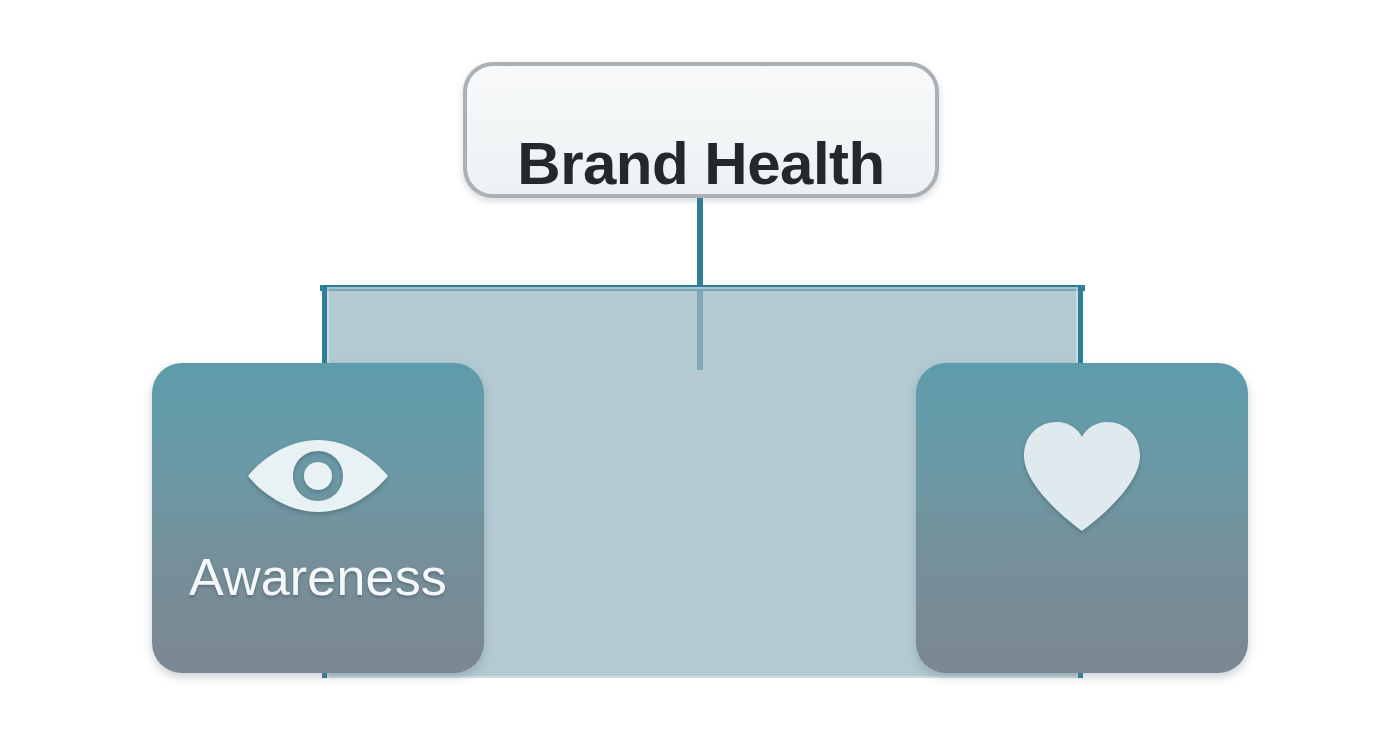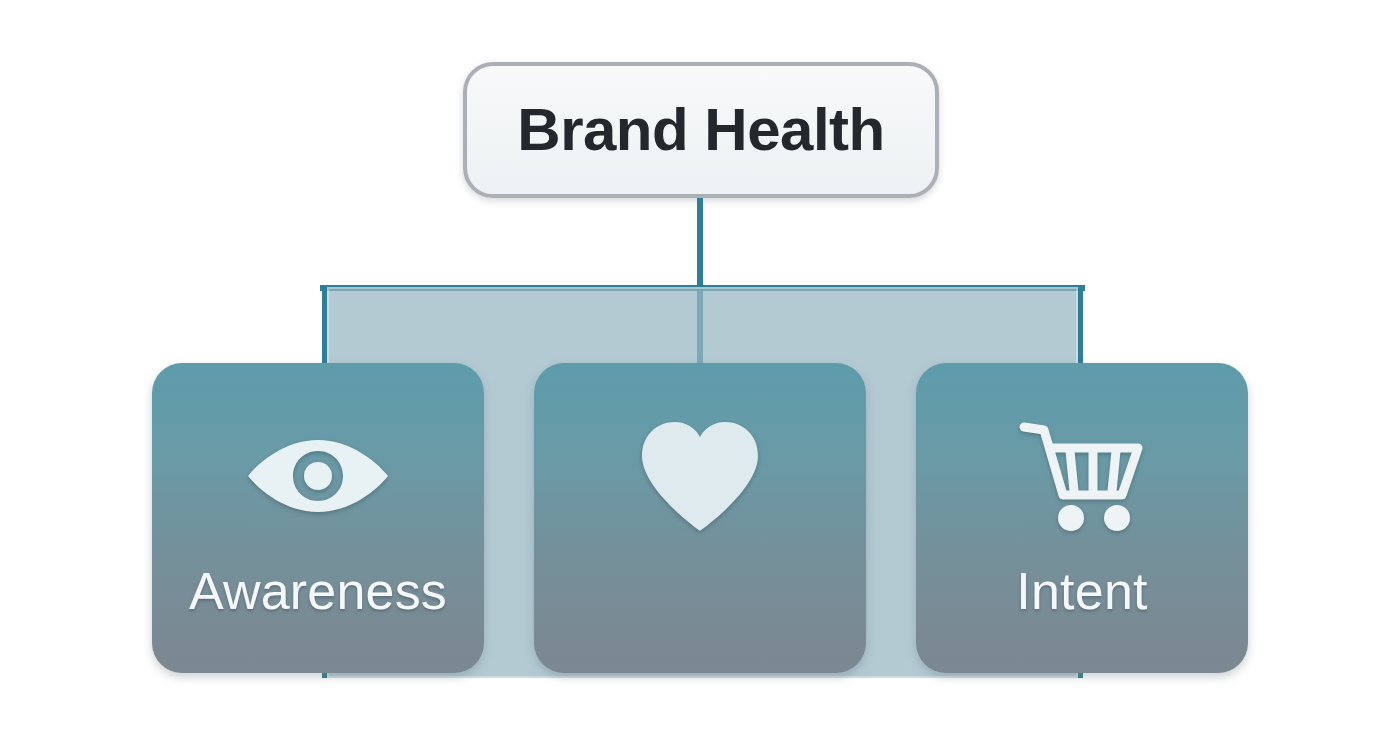--- a/index.html
+++ b/index.html
@@ -25,21 +25,21 @@
     position: absolute;
     left: 463px;
     top: 62px;
     width: 476px;
     height: 136px;
     box-sizing: border-box;
     background: linear-gradient(180deg, #f7f9fa 0%, #eef1f3 100%);
     border: 4px solid #aab0b6;
     border-radius: 30px;
     display: flex;
-    align-items: center;
+    align-items: flex-end;
     justify-content: center;
     box-shadow: 0 3px 7px rgba(120,128,136,0.30);
   }
   #root-node-label {
     font-size: 60px;
     font-weight: 700;
     color: #24282c;
     letter-spacing: -0.5px;
     line-height: 1;
   }
@@ -115,21 +115,21 @@
     margin-top: 58px;
     height: 110px;
     display: flex;
     align-items: center;
     justify-content: center;
     filter: drop-shadow(0 2px 2px rgba(40,60,70,0.35));
   }
   .card-icon svg { display: block; }
 
   .card-label {
-    margin-top: 34px;
+    margin-top: 20px;
     font-size: 52px;
     font-weight: 400;
     color: #f4f8fa;
     line-height: 1;
     letter-spacing: 0.2px;
     text-shadow: 0 2px 3px rgba(40,55,65,0.35);
   }
 </style>
 </head>
 <body>
@@ -160,30 +160,15 @@
     </div>
 
     <div class="metric-card">
       <div class="card-icon">
         <svg width="128" height="116" viewBox="0 0 128 116" aria-hidden="true">
           <path d="M64 113 C64 113 6 72 6 38 C6 17 21 4 39 4 C51 4 60 11 64 19 C68 11 77 4 89 4 C107 4 122 17 122 38 C122 72 64 113 64 113 Z" fill="#dfeaef"></path>
         </svg>
       </div>
     </div>
 
-    <div class="metric-card">
-      <div class="card-icon">
-        <svg width="128" height="118" viewBox="0 0 128 118" aria-hidden="true">
-          <g fill="none" stroke="#eef4f6" stroke-width="9" stroke-linecap="round" stroke-linejoin="round">
-            <path d="M6 10 L26 13 L45 78 L104 78 L120 31 L33 31"></path>
-            <path d="M52 34 L56 74"></path>
-            <path d="M75 34 L75 74"></path>
-            <path d="M98 34 L94 74"></path>
-          </g>
-          <circle cx="53" cy="101" r="13" fill="#eef4f6"></circle>
-          <circle cx="99" cy="101" r="13" fill="#eef4f6"></circle>
-        </svg>
-      </div>
-      <div class="card-label">Intent</div>
-    </div>
 
   </div>
 </div>
 
 </body></html>

